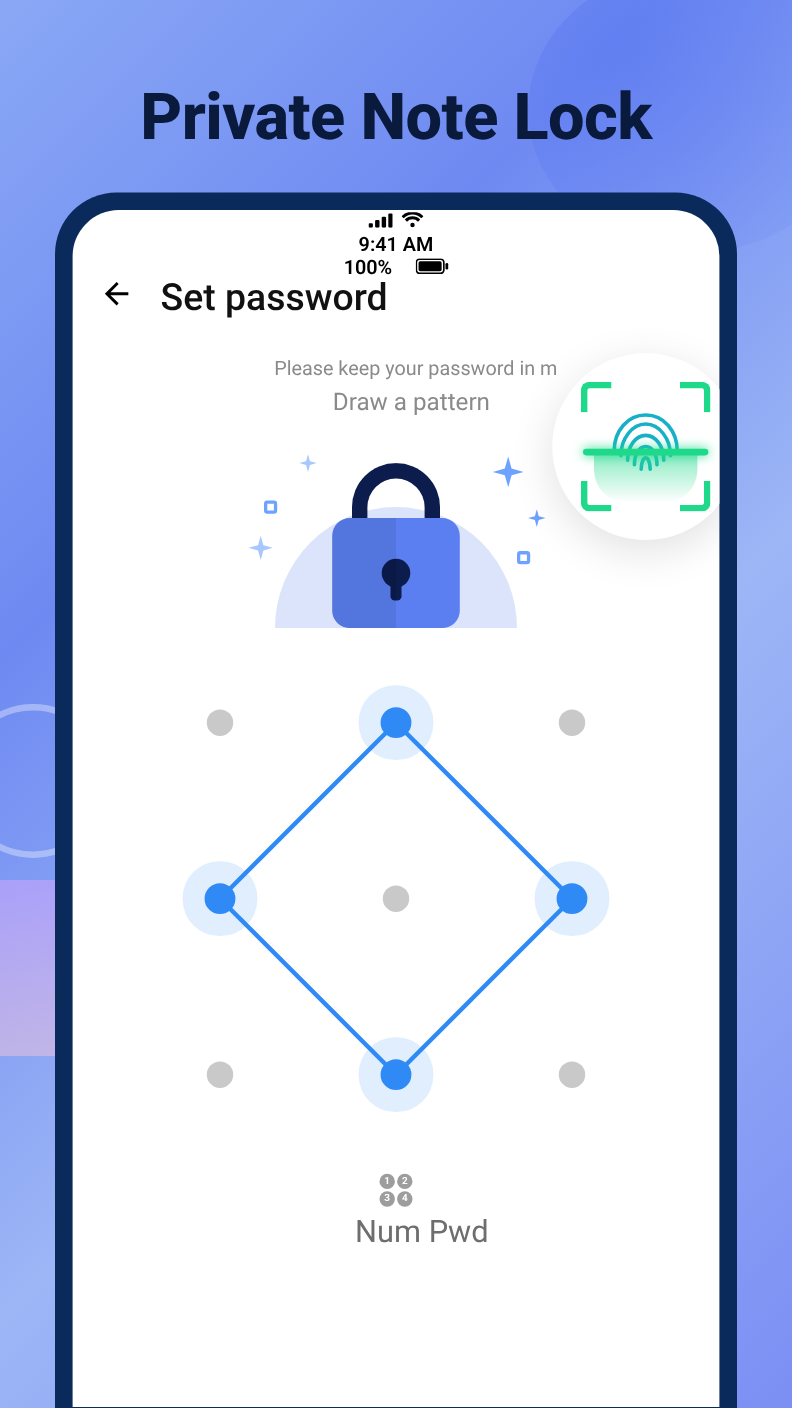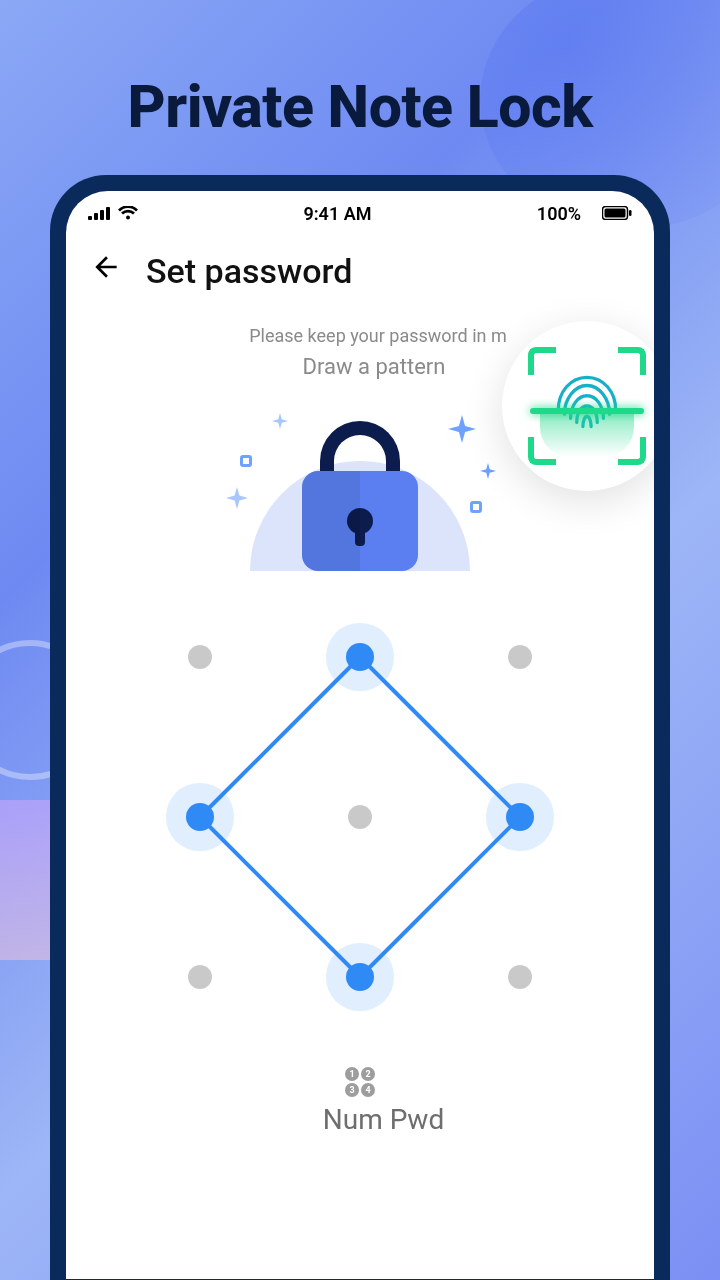--- a/index.html
+++ b/index.html
@@ -66,20 +66,21 @@
 
   .status-bar {
     height: 44px;
     display: flex;
     align-items: center;
     justify-content: space-between;
     padding: 0 22px;
     font-size: 18px;
     font-weight: 600;
     color: #000;
+    flex-direction: column;
   }
   .status-left { display: flex; align-items: center; gap: 8px; }
   .status-right { display: flex; align-items: center; gap: 21px; }
 
   .app-header {
     display: flex;
     align-items: flex-start;
     gap: 24px;
     padding: 16px 24px 8px;
   }

